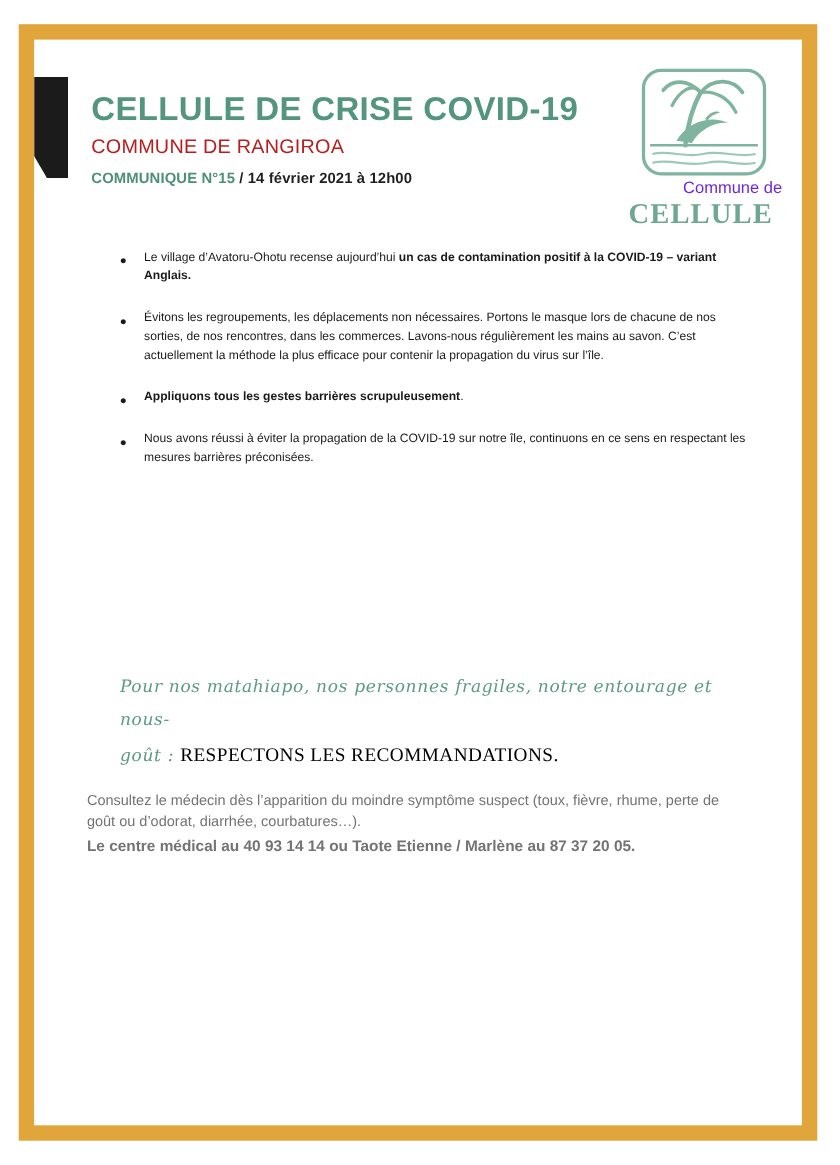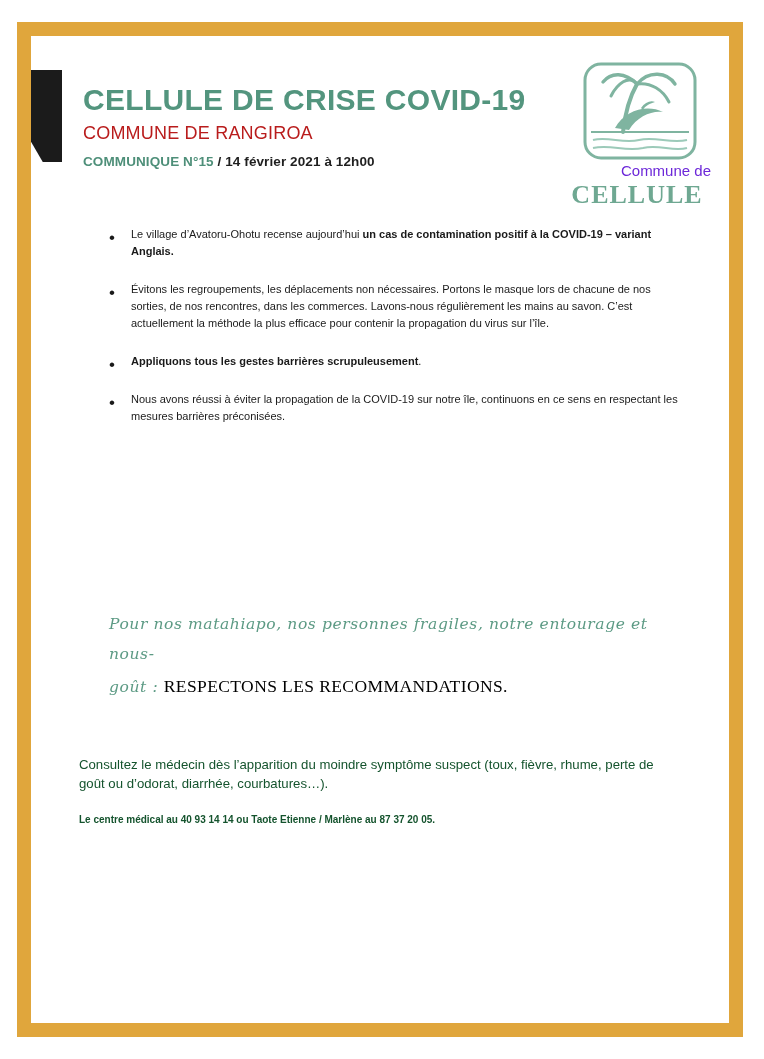--- a/index.html
+++ b/index.html
@@ -168,31 +168,31 @@
     font-style: normal;
     font-size: 17.5px;
     letter-spacing: 0.4px;
     color: #000000;
   }
 
   
   .footer-note {
     position: absolute;
     left: 48px;
-    top: 720px;
+    top: 683px;
     width: 600px;
     font-size: 13.2px;
     line-height: 1.42;
-    color: #14532d;
+    color: #737373;
   }
   .footer-note .strong {
     font-weight: bold;
     display: block;
-    margin-top: 20px;
-    font-size: 10px;
+    margin-top: 4px;
+    font-size: 14px;
   }
 </style>
 </head>
 <body>
 
 <div class="page">
 
   <div class="frame-outer"></div>
   <div class="frame-inner"></div>
   <div class="black-tab"></div>

